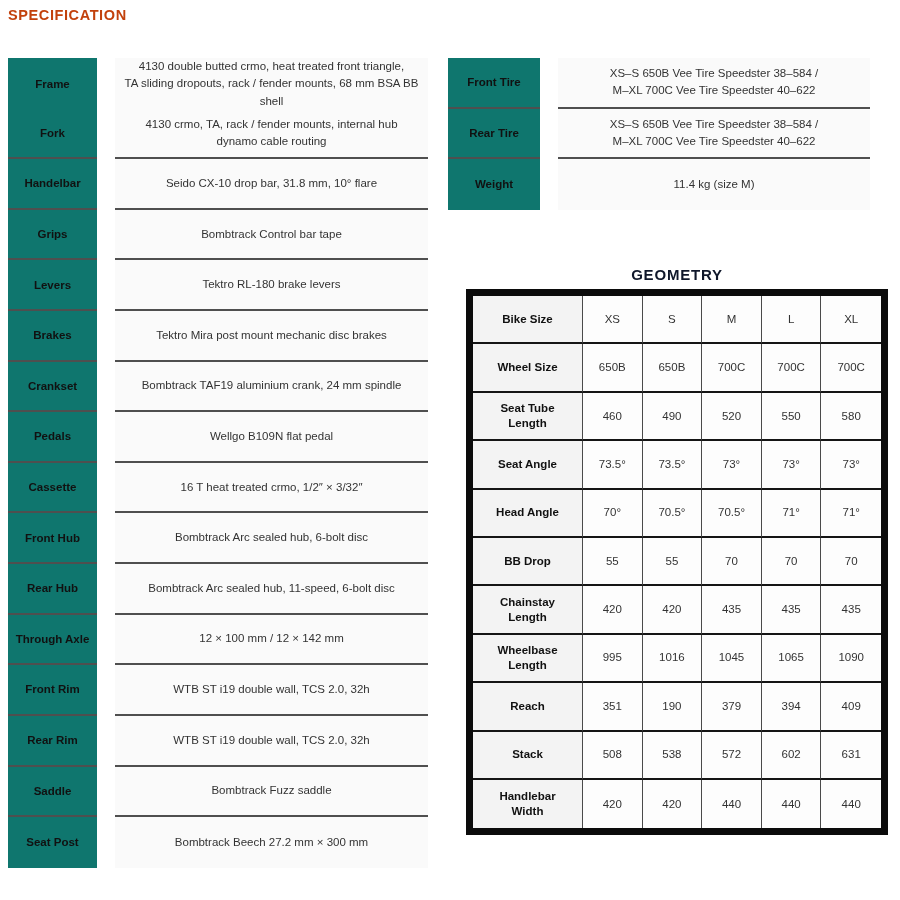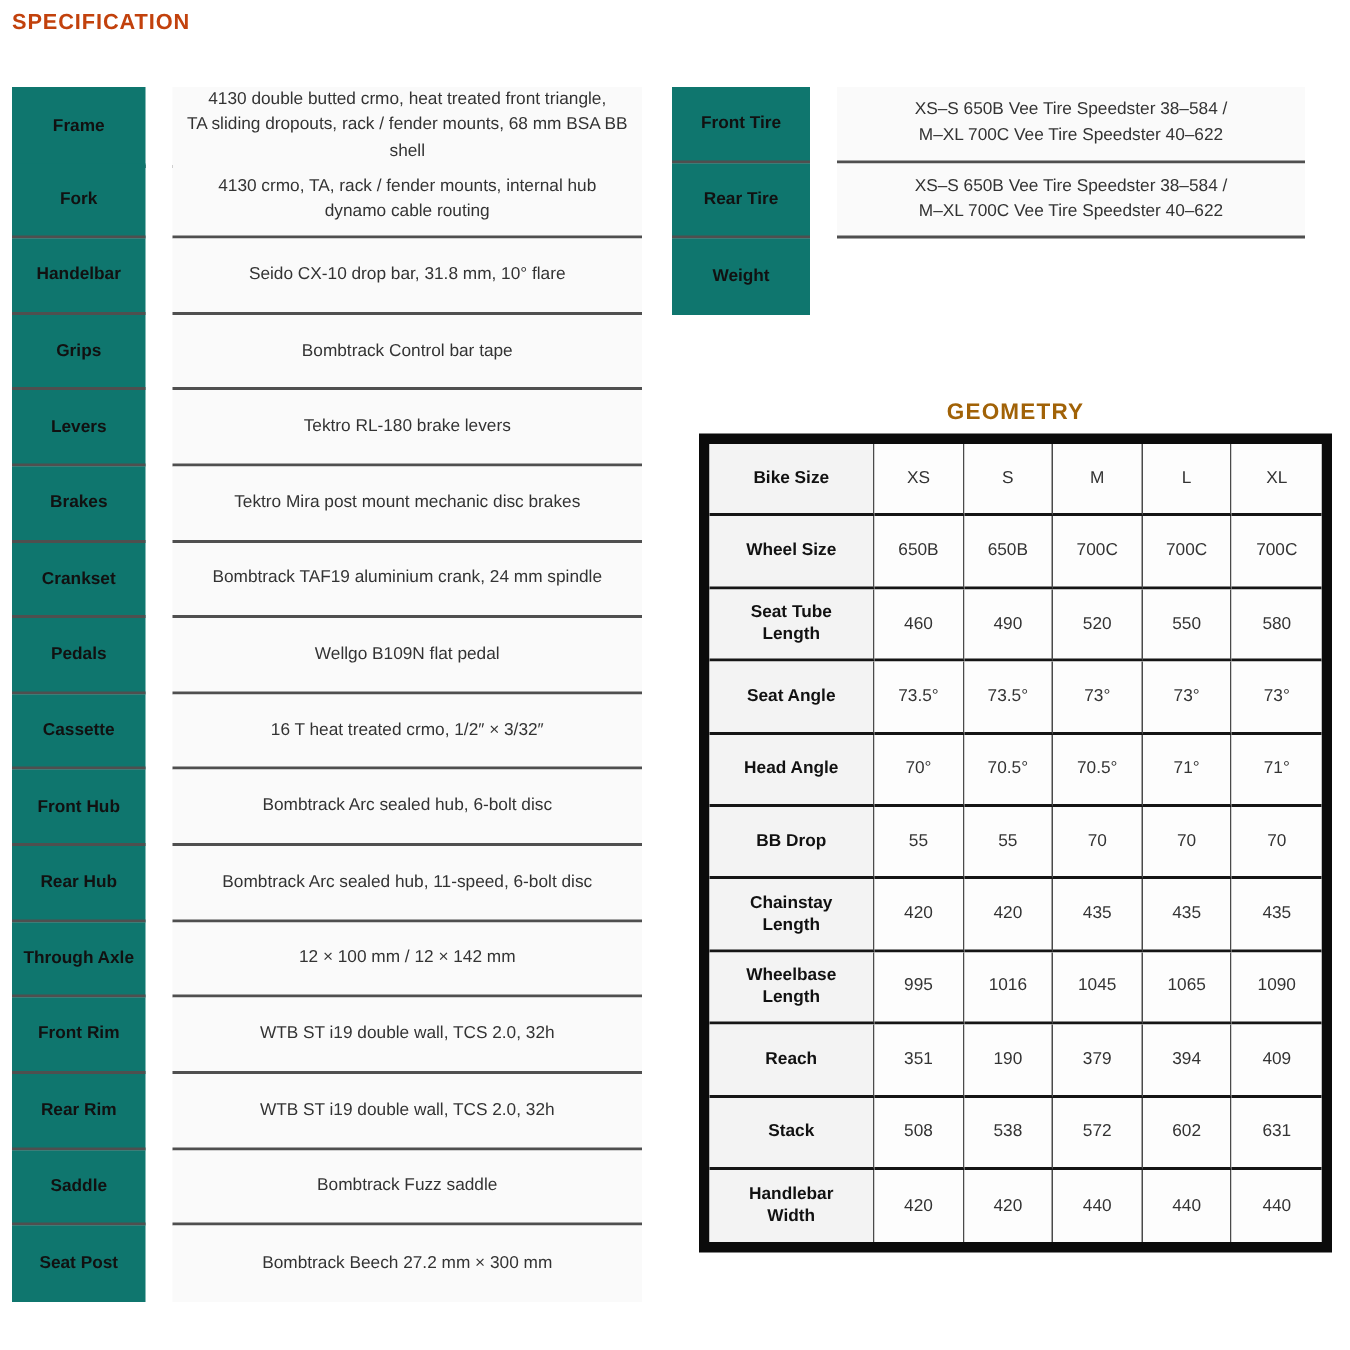--- a/index.html
+++ b/index.html
@@ -48,21 +48,21 @@
     padding: 0 6px;
   }
   .srow:last-child .slabel,
   .srow:last-child .svalue { border-bottom: none; }
 
   
   .geometry-title {
     position: absolute; left: 466px; top: 266px; width: 422px;
     text-align: center;
     font-size: 15px; font-weight: 800; letter-spacing: 0.8px;
-    color: #a16207;
+    color: #0f172a;
   }
   .geo-table {
     position: absolute; left: 466px; top: 289px; width: 422px;
     border: 7px solid #0b0b0b;
     background: #fdfdfd;
   }
   .grow {
     display: grid;
     grid-template-columns: 110px repeat(5, 1fr);
     height: 48.4px;
@@ -183,20 +183,21 @@
   </div>
     <div class="srow">
     <div class="slabel">Rear Tire</div>
     <div class="sgap"></div>
     <div class="svalue">XS–S 650B Vee Tire Speedster 38–584 /
 M–XL 700C Vee Tire Speedster 40–622</div>
   </div>
     <div class="srow">
     <div class="slabel">Weight</div>
     <div class="sgap"></div>
+    <div class="svalue">11.4 kg (size M)</div>
   </div>
   </section>
 
 <h2 class="geometry-title">GEOMETRY</h2>
 
 <div class="geo-table" id="geo-table">
     <div class="grow">
     <div class="gcell glabel">Bike Size</div>
     <div class="gcell gval">XS</div>
     <div class="gcell gval">S</div>

